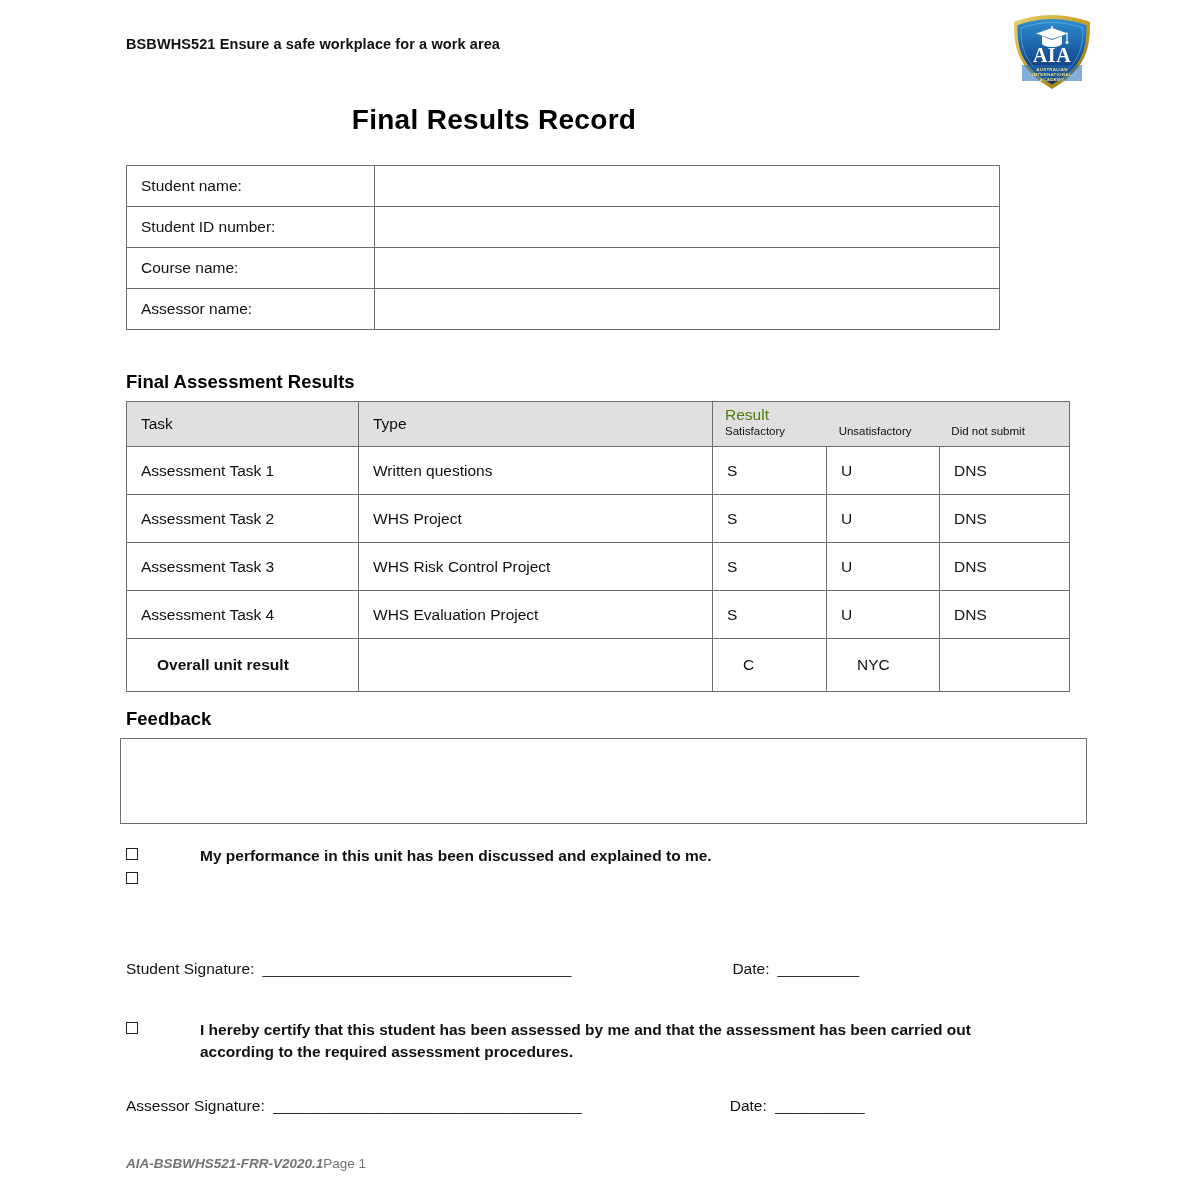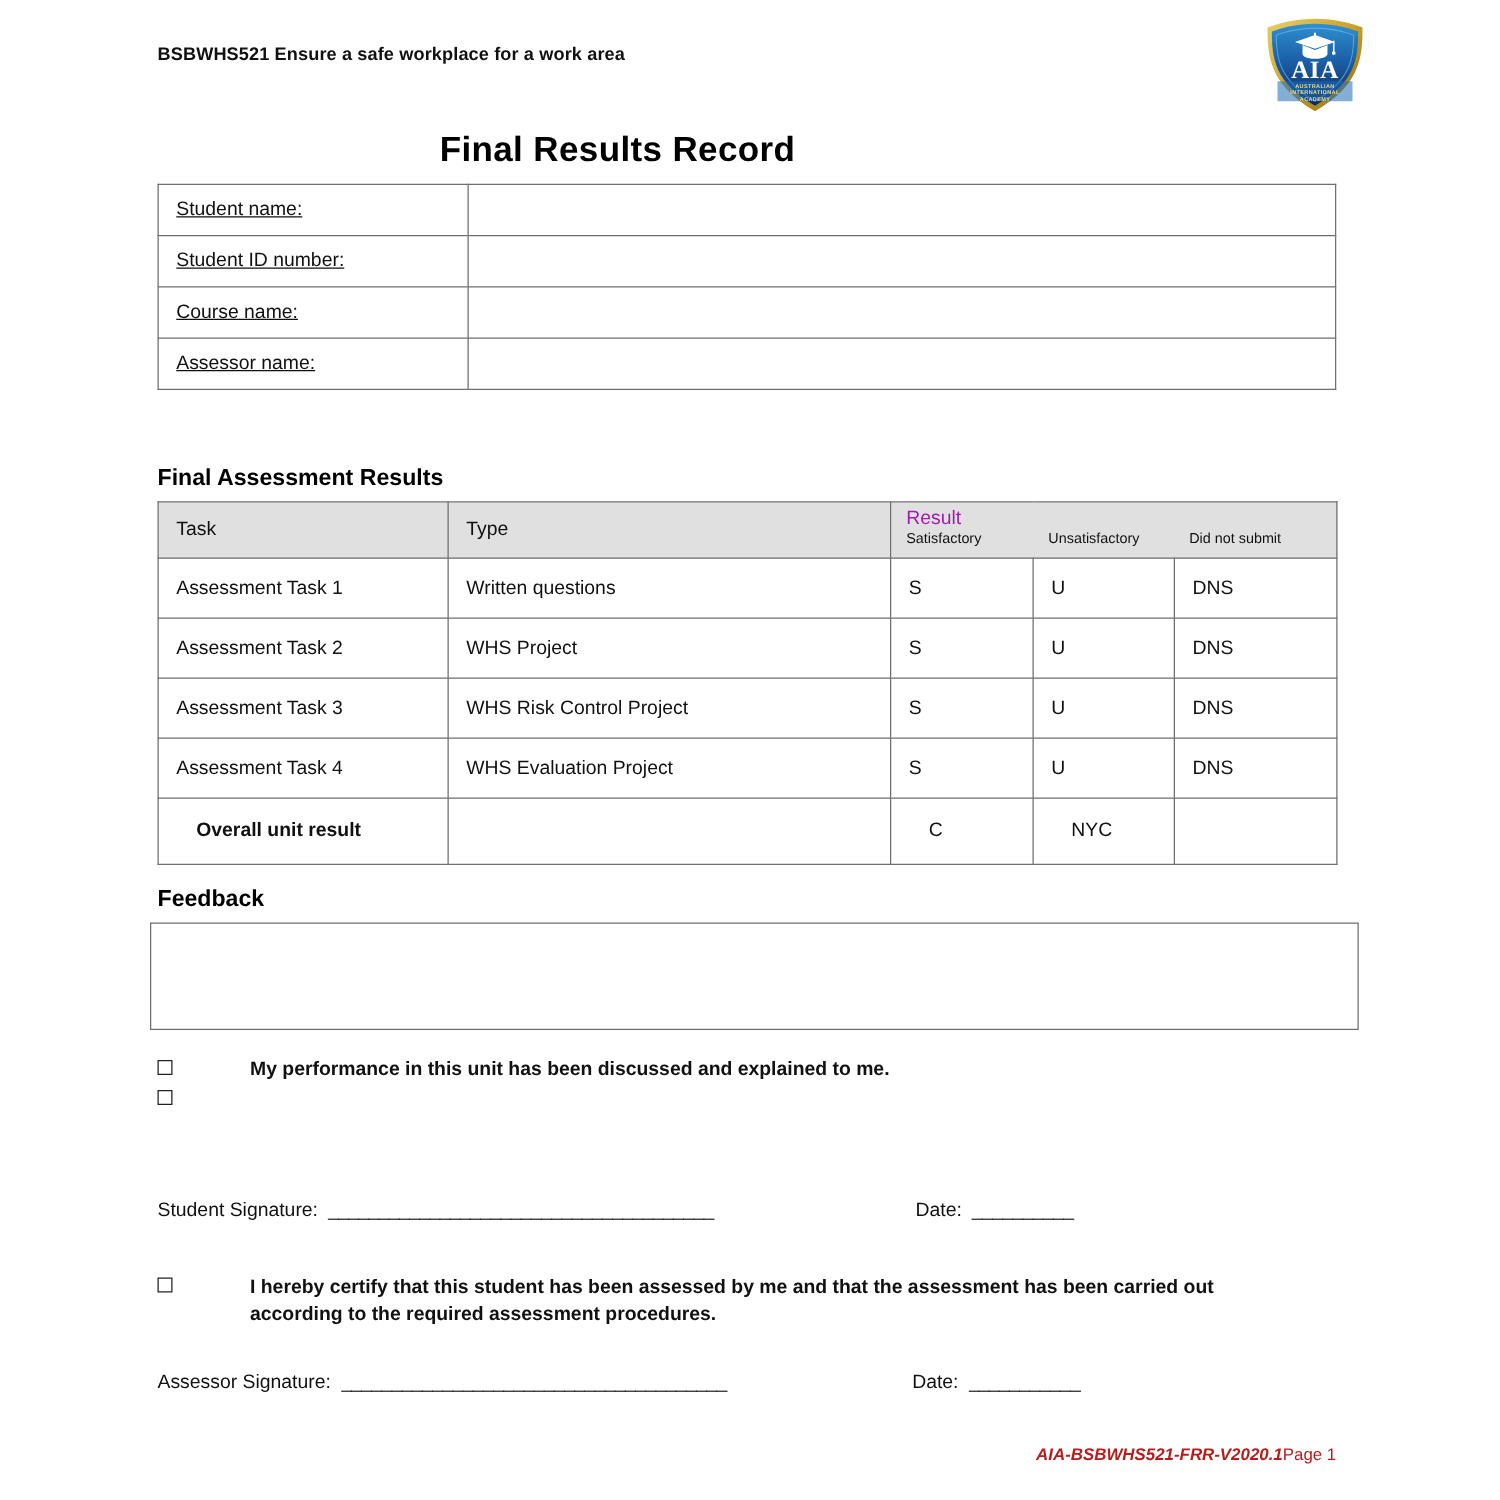--- a/index.html
+++ b/index.html
@@ -69,23 +69,22 @@
     padding: 0;
     vertical-align: middle;
     font-weight: normal;
     text-align: left;
   }
 
   
   .info-table {
     position: absolute;
     left: 126px;
-    top: 147px;
-    width: 943px;
-    text-decoration: underline;
+    top: 165px;
+    width: 874px;
   }
   .info-table td {
     height: 40px;
     font-size: 15.5px;
   }
   .info-table td.label {
     width: 233px;
     padding-left: 14px;
   }
   .info-table td.value {
@@ -126,21 +125,21 @@
   .results-table thead td.result-head {
     padding-left: 0;
     vertical-align: top;
   }
   .result-head-inner {
     padding: 5px 0 0 12px;
   }
   .result-head-title {
     font-size: 15.5px;
     line-height: 1.05;
-    color: #a21caf;
+    color: #4d7c0f;
   }
   .result-sub-row {
     display: flex;
     margin-top: 2px;
   }
   .result-sub {
     font-size: 11.5px;
     color: #111;
     white-space: nowrap;
   }
@@ -236,23 +235,23 @@
     margin-left: 8px;
   }
 
   
   .footer {
     position: absolute;
     left: 126px;
     top: 1156px;
     width: 943px;
     display: flex;
-    justify-content: flex-end;
+    justify-content: flex-start;
     font-size: 13.5px;
-    color: #b91c1c;
+    color: #737373;
   }
   .footer-left {
     font-style: italic;
     font-weight: 600;
   }
   .footer-right { font-size: 13.5px; }
 </style>
 </head>
 <body>
 

